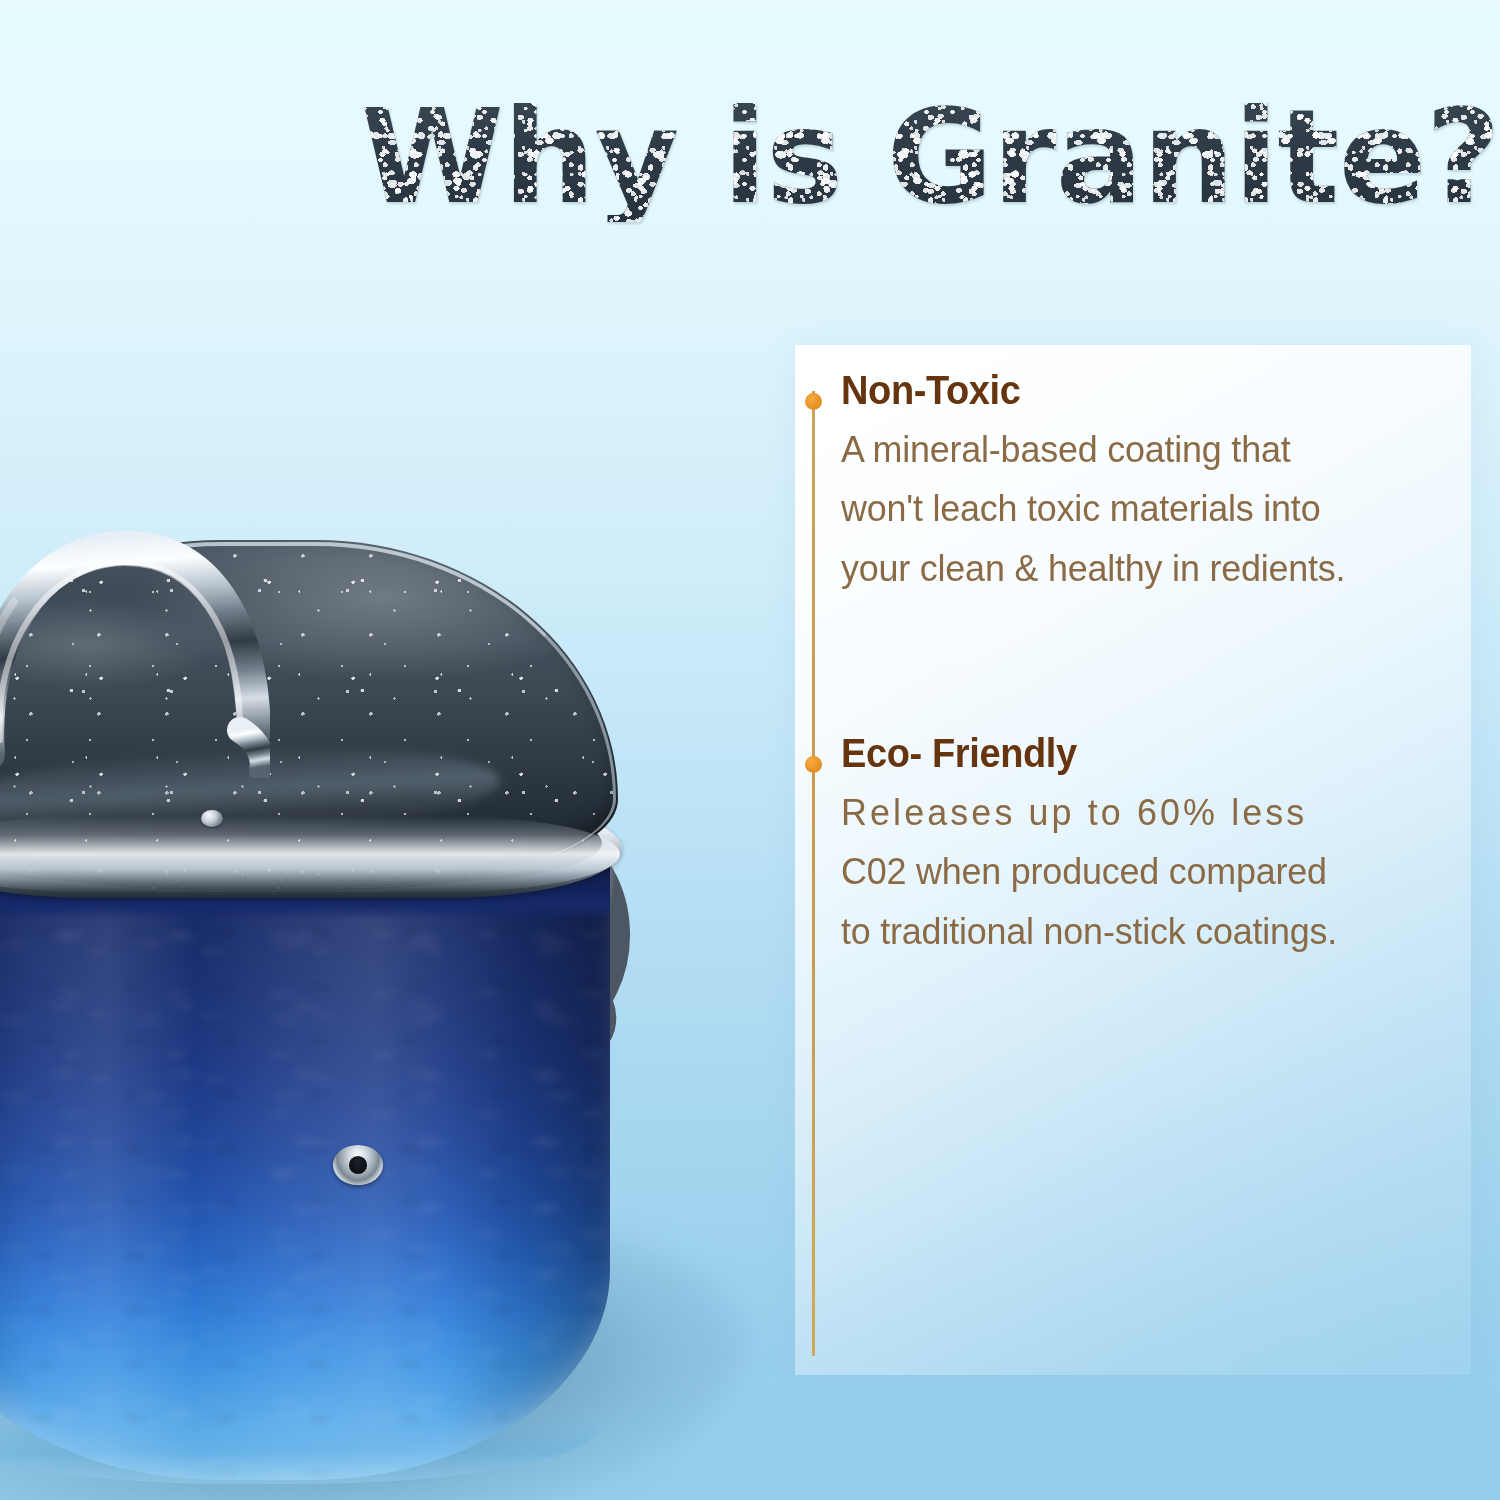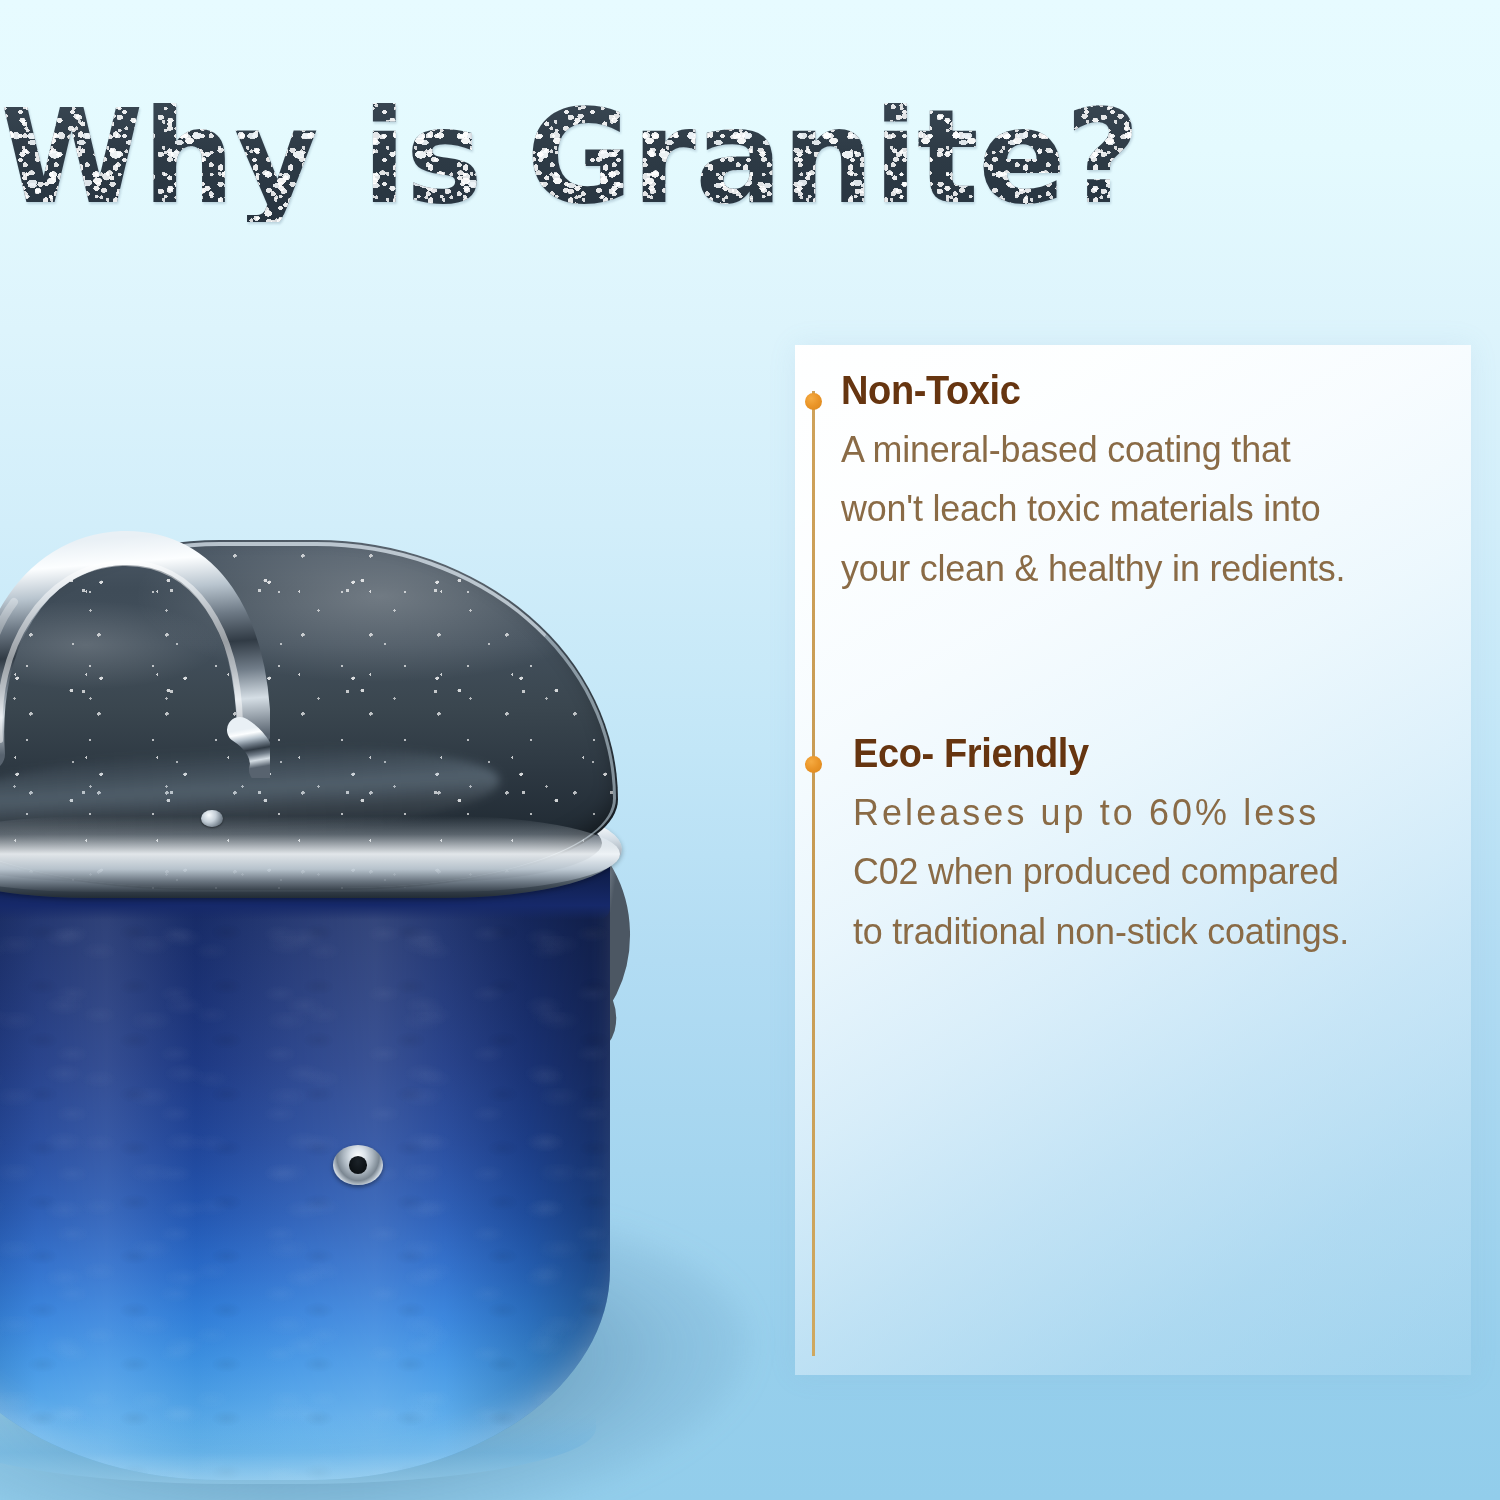--- a/index.html
+++ b/index.html
@@ -30,21 +30,21 @@
         #92cdeb 100%);
     overflow: hidden;
   }
 
   
   #title-wrap {
     position: absolute;
     left: 0;
     top: 92px;
     width: 1500px;
-    text-align: left;
+    text-align: right;
     z-index: 30;
   }
   #title-text {
     display: inline-block;
     position: relative;
     font-family: "DejaVu Sans", sans-serif;
     font-weight: bold;
     font-size: 130px;
     line-height: 1.0;
     letter-spacing: -1px;
@@ -403,21 +403,21 @@
     inset: 0;
     z-index: 42;
   }
 
   .feature {
     position: absolute;
     left: 0;
     width: 676px;
   }
   .feature.f0 { top: 22px; }
-  .feature.f1 { top: 385px; padding-left: 12px; }
+  .feature.f1 { top: 385px; }
   .feature.f2 { top: 748px; }
 
   .bullet-dot {
     position: absolute;
     left: 10px;
     top: 26px;
     width: 17px;
     height: 17px;
     border-radius: 50%;
     background: radial-gradient(circle at 36% 32%, #f5ab42 0%, #ea9528 48%, #d9851c 100%);

